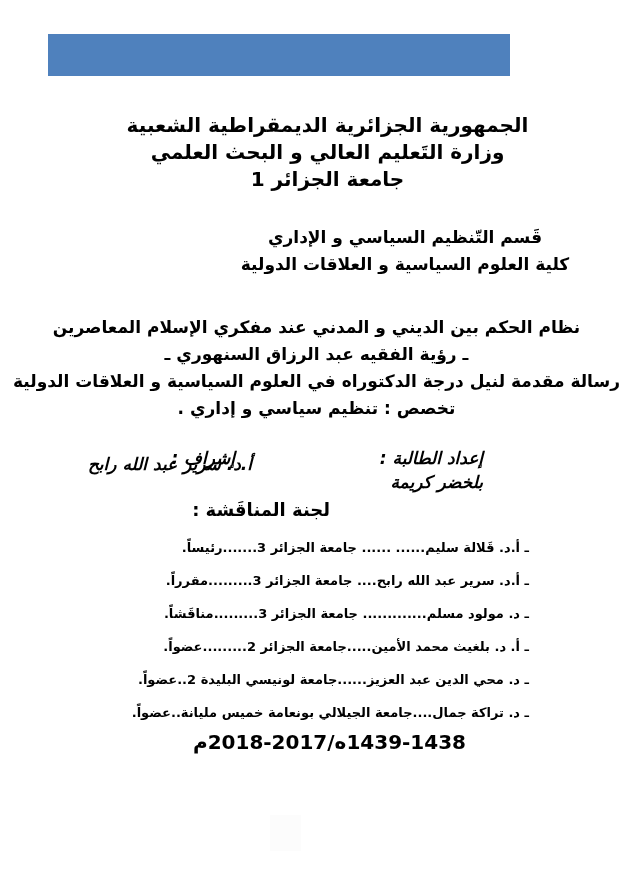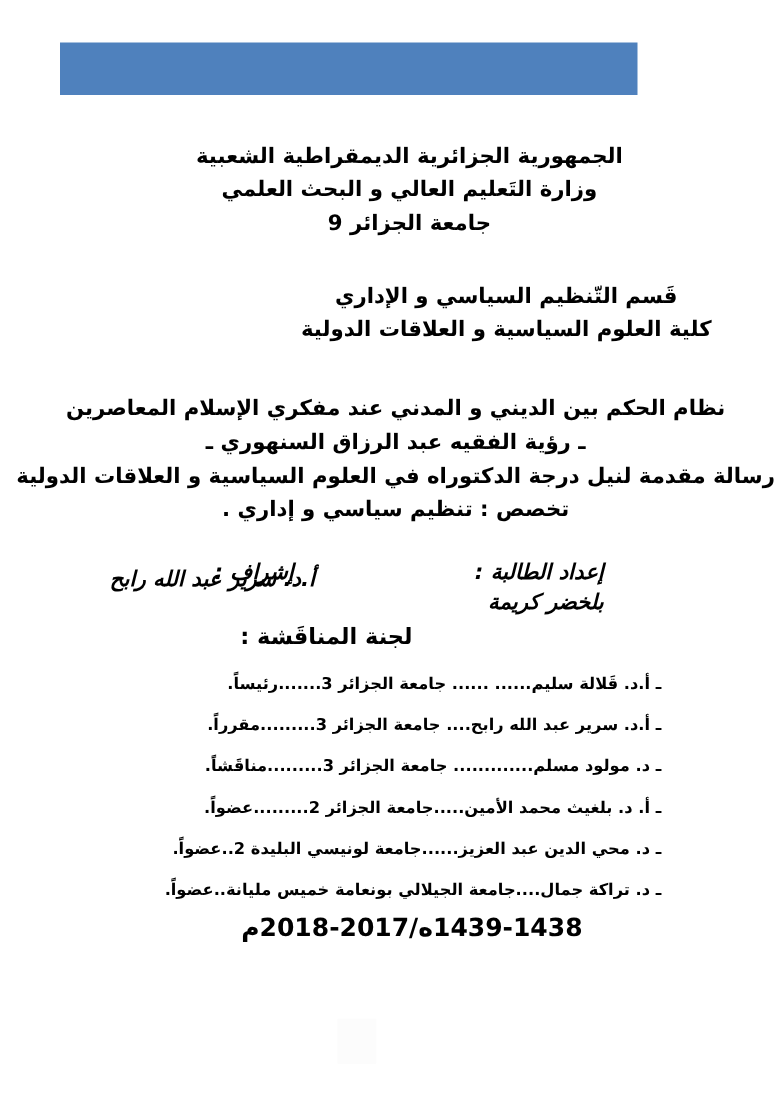--- a/index.html
+++ b/index.html
@@ -7,21 +7,21 @@
     width:621px;height:886px;position:relative;overflow:hidden;
     background:#ffffff;color:#000;
     font-family:"DejaVu Sans",sans-serif;font-weight:700;
   }
   .abs{position:absolute;white-space:nowrap;}
   .rtl{direction:rtl;}
   .center{text-align:center;}
 
   #accent-bar{left:48px;top:34px;width:462px;height:42px;background:#4f81bd;}
 
-  #header-block{left:0;right:0;top:112px;font-size:17px;line-height:27px;margin-left:34px;}
+  #header-block{left:0;right:0;top:112px;font-size:20px;line-height:27px;margin-left:34px;}
   #faculty-block{left:190px;width:430px;top:224px;font-size:17px;line-height:27px;}
   #title-block{left:12px;right:0;top:314px;font-size:17px;line-height:27px;}
 
   .small-line{font-size:17px;font-style:italic;}
   #prepared-label{right:138px;top:448px;}
   #student-name{right:138px;top:472px;text-align:center;}
   #supervision-label{right:386px;top:448px;}
   #supervisor-name{right:369px;top:454px;}
 
   #committee-heading{right:291px;top:499px;font-size:18px;}
@@ -35,21 +35,21 @@
   #faint-box{left:270px;top:815px;width:31px;height:36px;background:#fcfcfc;}
 </style>
 </head>
 <body style="background-color: rgb(255, 255, 255);">
 
 <div class="abs" id="accent-bar" style="background-color: rgb(79, 129, 189);"></div>
 
 <div class="abs center" id="header-block">
   <div class="rtl">الجمهورية الجزائرية الديمقراطية الشعبية</div>
   <div class="rtl">وزارة التَعليم العالي و البحث العلمي</div>
-  <div class="rtl">جامعة الجزائر 9</div>
+  <div class="rtl">جامعة الجزائر 1</div>
 </div>
 
 <div class="abs center" id="faculty-block">
   <div class="rtl">قَسم التّنظيم السياسي و الإداري</div>
   <div class="rtl">كلية العلوم السياسية و العلاقات الدولية</div>
 </div>
 
 <div class="abs center" id="title-block">
   <div class="rtl">نظام الحكم بين الديني و المدني عند مفكري الإسلام المعاصرين</div>
   <div class="rtl">ـ رؤية الفقيه عبد الرزاق السنهوري ـ</div>

